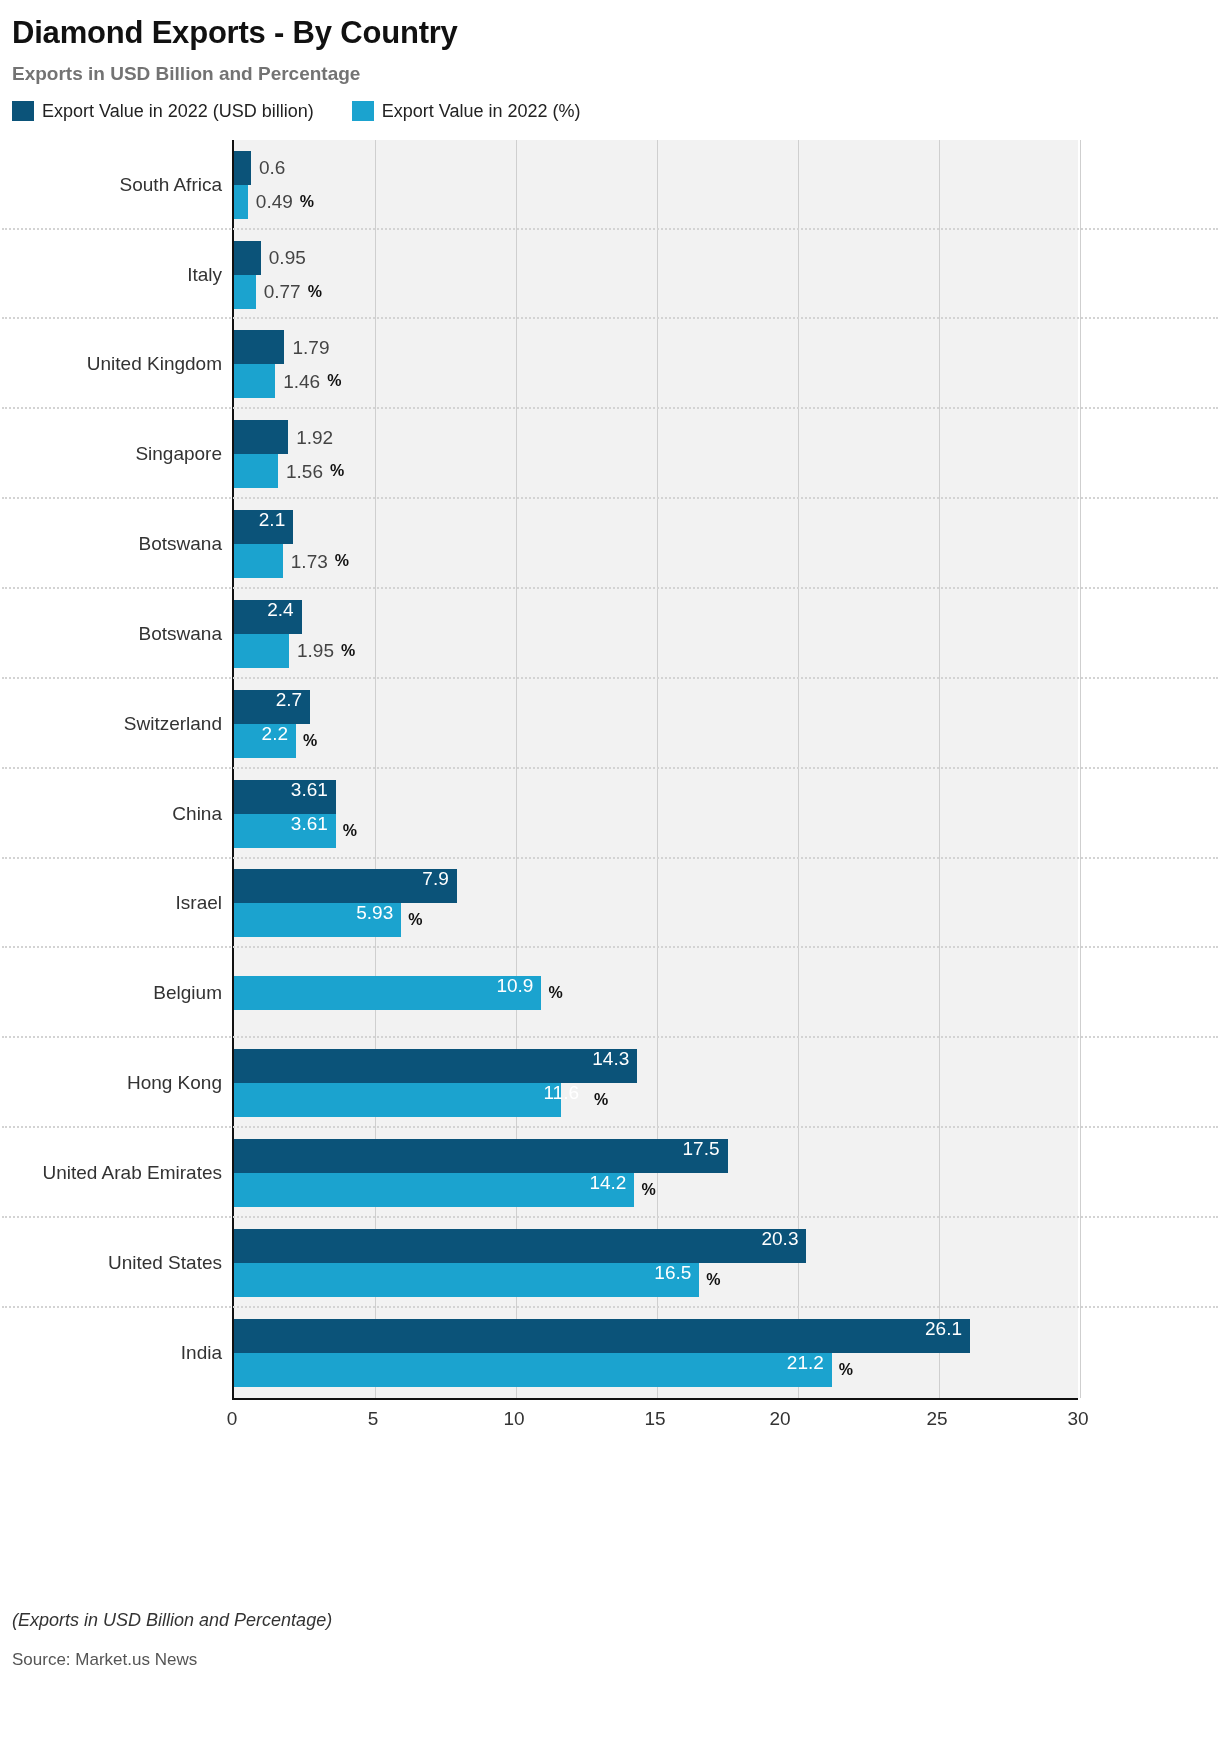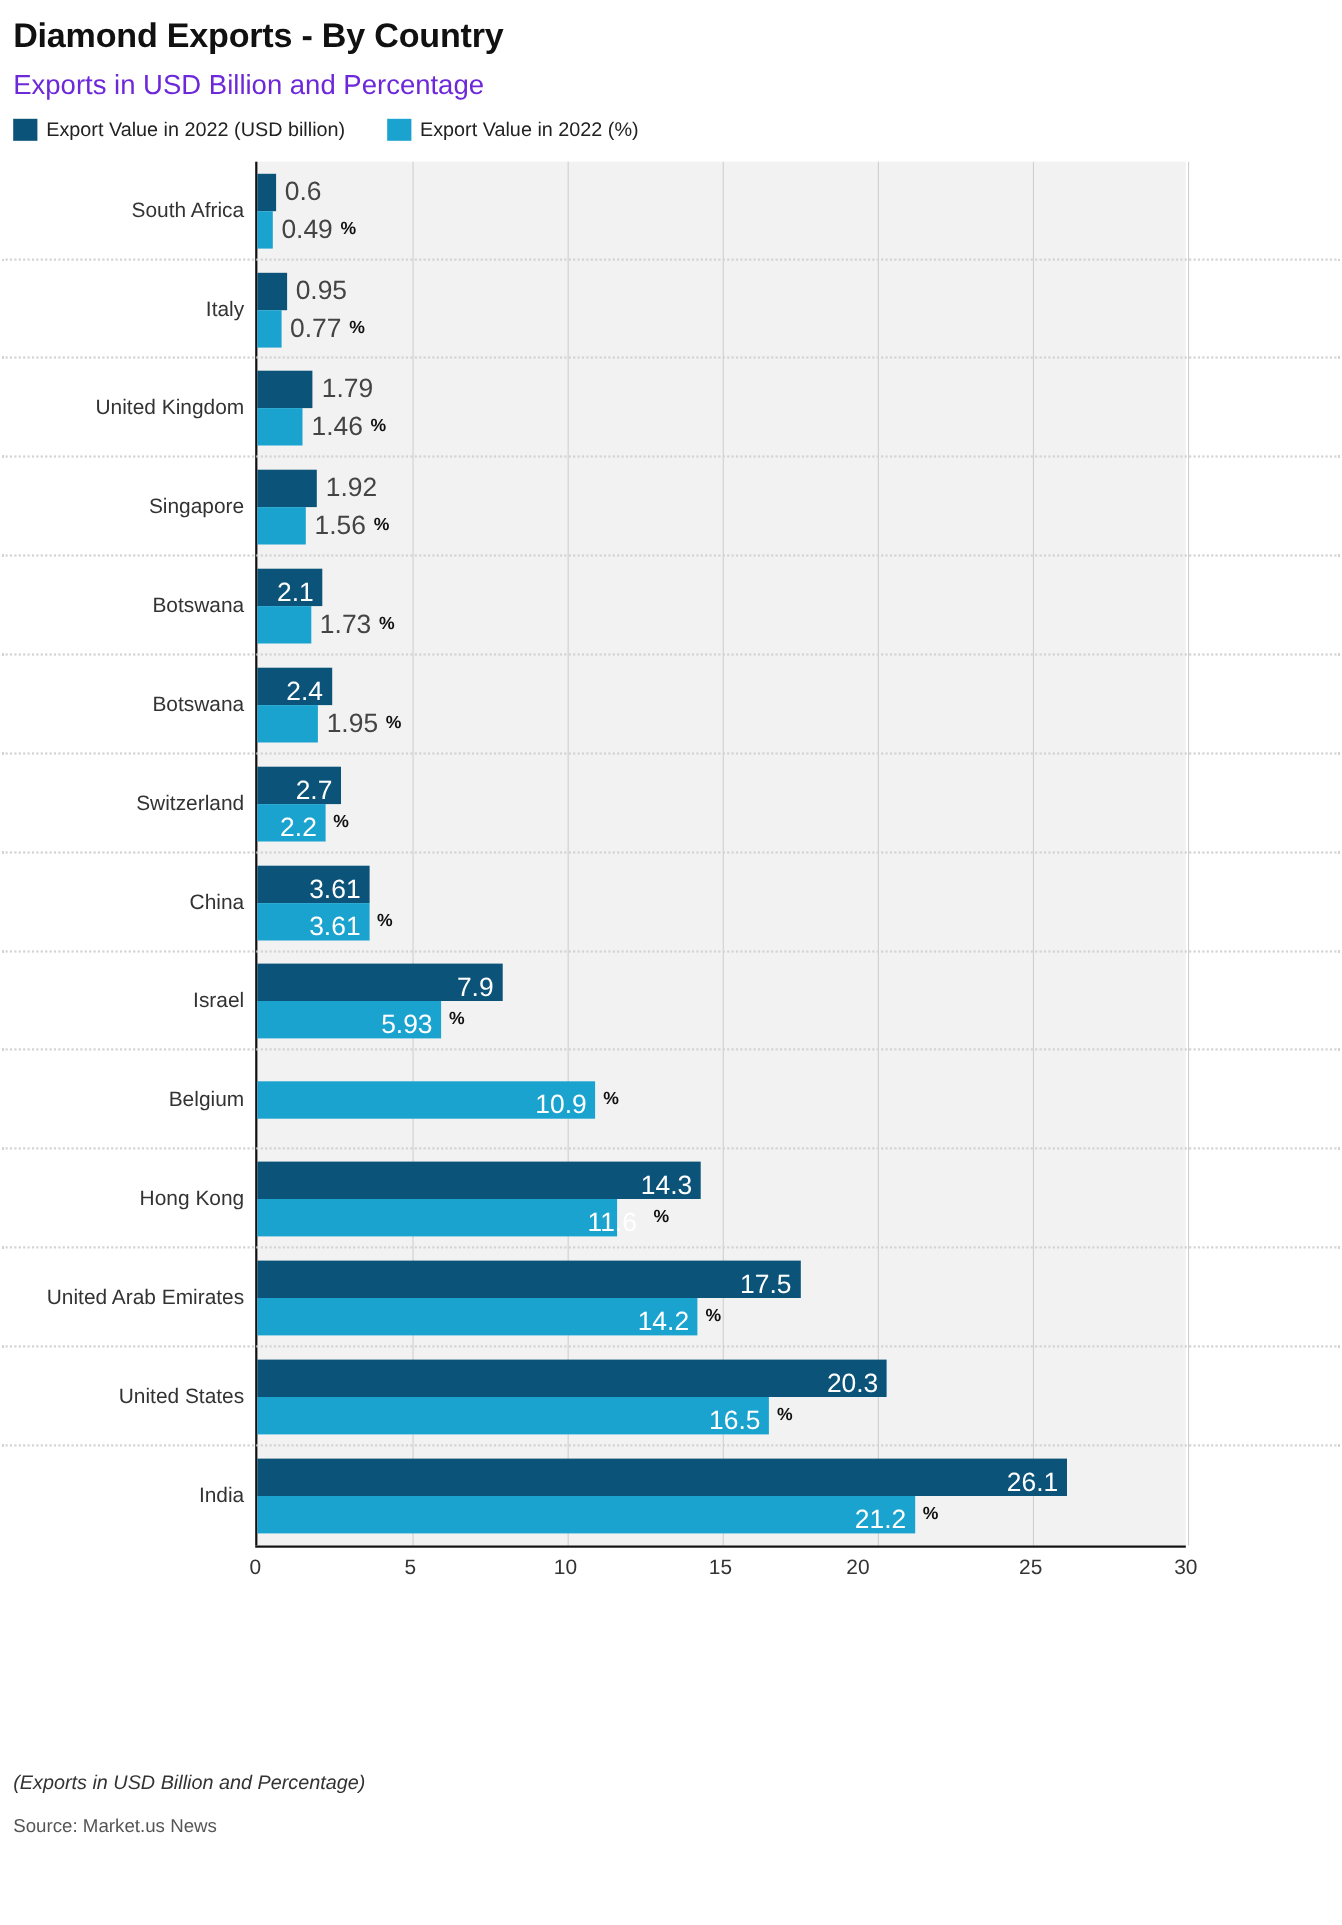--- a/index.html
+++ b/index.html
@@ -14,24 +14,24 @@
 
   .chart-title {
     font-size: 31px;
     font-weight: bold;
     color: #111111;
     letter-spacing: -0.2px;
     padding: 14px 0 0 12px;
     line-height: 1.25;
   }
   .chart-subtitle {
-    font-size: 25px;
-    color: #6d28d9;
+    font-size: 19px;
+    color: #737373;
     padding: 10px 0 0 12px;
-    font-weight: normal;
+    font-weight: bold;
   }
   .legend {
     display: flex;
     align-items: center;
     gap: 38px;
     padding: 16px 0 0 12px;
   }
   .legend-item { display: flex; align-items: center; gap: 8px; }
   .legend-swatch { width: 22px; height: 20px; display: inline-block; }
   .legend-label { font-size: 18px; color: #222222; }
@@ -97,23 +97,23 @@
     gap: 0px;
   }
   .bar-line { position: relative; height: 34px; display: flex; align-items: center; }
   .bar {
     height: 34px;
     display: block;
   }
   .bar.value { background: #0b5379; }
   .bar.pct   { background: #1ba3cf; }
 
-  .bar-wrap { position: relative; display: flex; align-items: flex-end; height: 34px; }
+  .bar-wrap { position: relative; display: flex; align-items: flex-start; height: 34px; }
   .lbl {
-    font-size: 24px;
+    font-size: 19px;
     white-space: nowrap;
     line-height: 1;
   }
   .lbl.inside {
     position: absolute;
     right: 8px;
     color: #ffffff;
   }
   .lbl.outside {
     margin-left: 8px;

